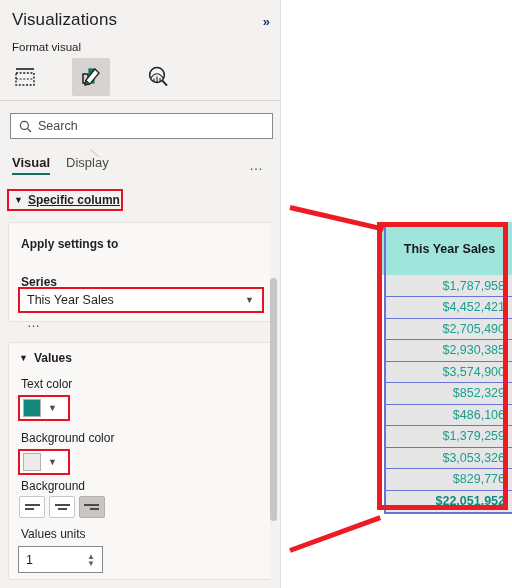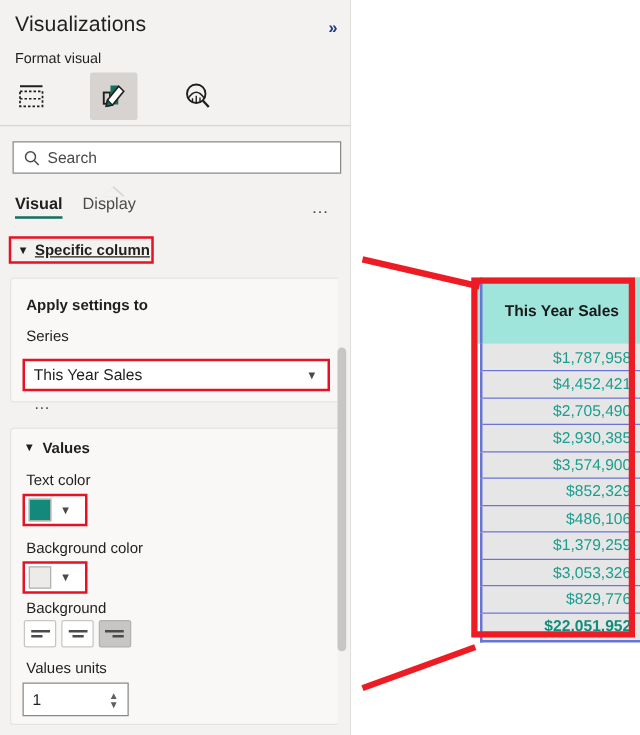--- a/index.html
+++ b/index.html
@@ -533,21 +533,21 @@
   </div>
   <div id="tabs-more">…</div>
 
   <div id="specific-column">
     <span class="chev">▼</span>
     <span class="lbl">Specific column</span>
   </div>
 
   <div class="card" id="card-apply">
     <div class="card-title" style="top:14px;">Apply settings to</div>
-    <div class="field-label" style="top:39px;">Series</div>
+    <div class="field-label" style="top:52px;font-weight:bold;">Series</div>
     <div id="series-dropdown">
       <span class="val">This Year Sales</span>
       <span class="chev">▼</span>
     </div>
     <div id="apply-more">…</div>
   </div>
 
   <div class="card" id="card-values">
     <div id="values-header">
       <span class="chev">▼</span>

